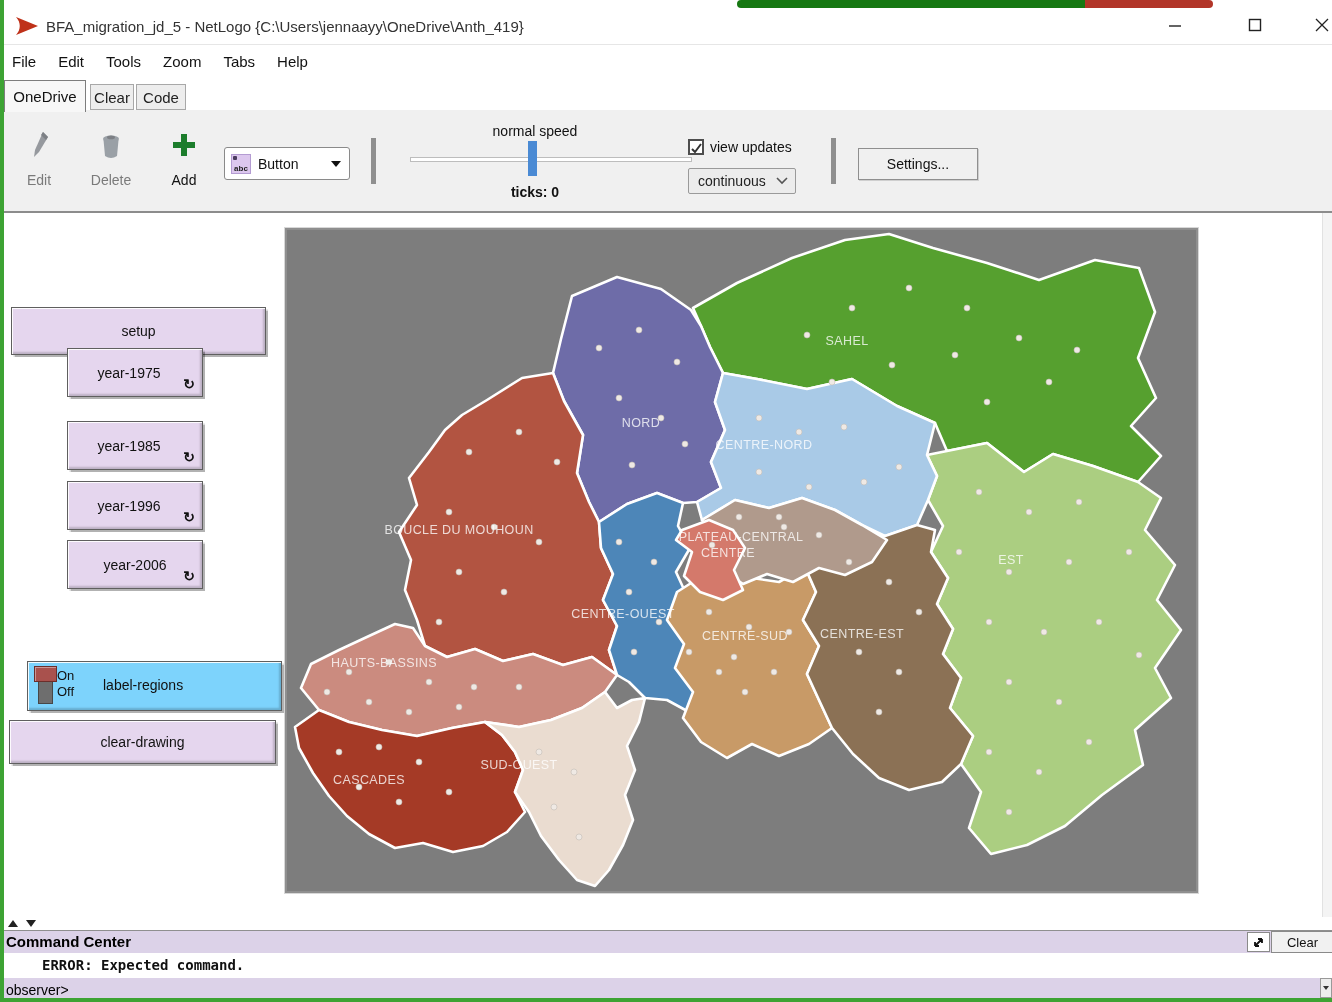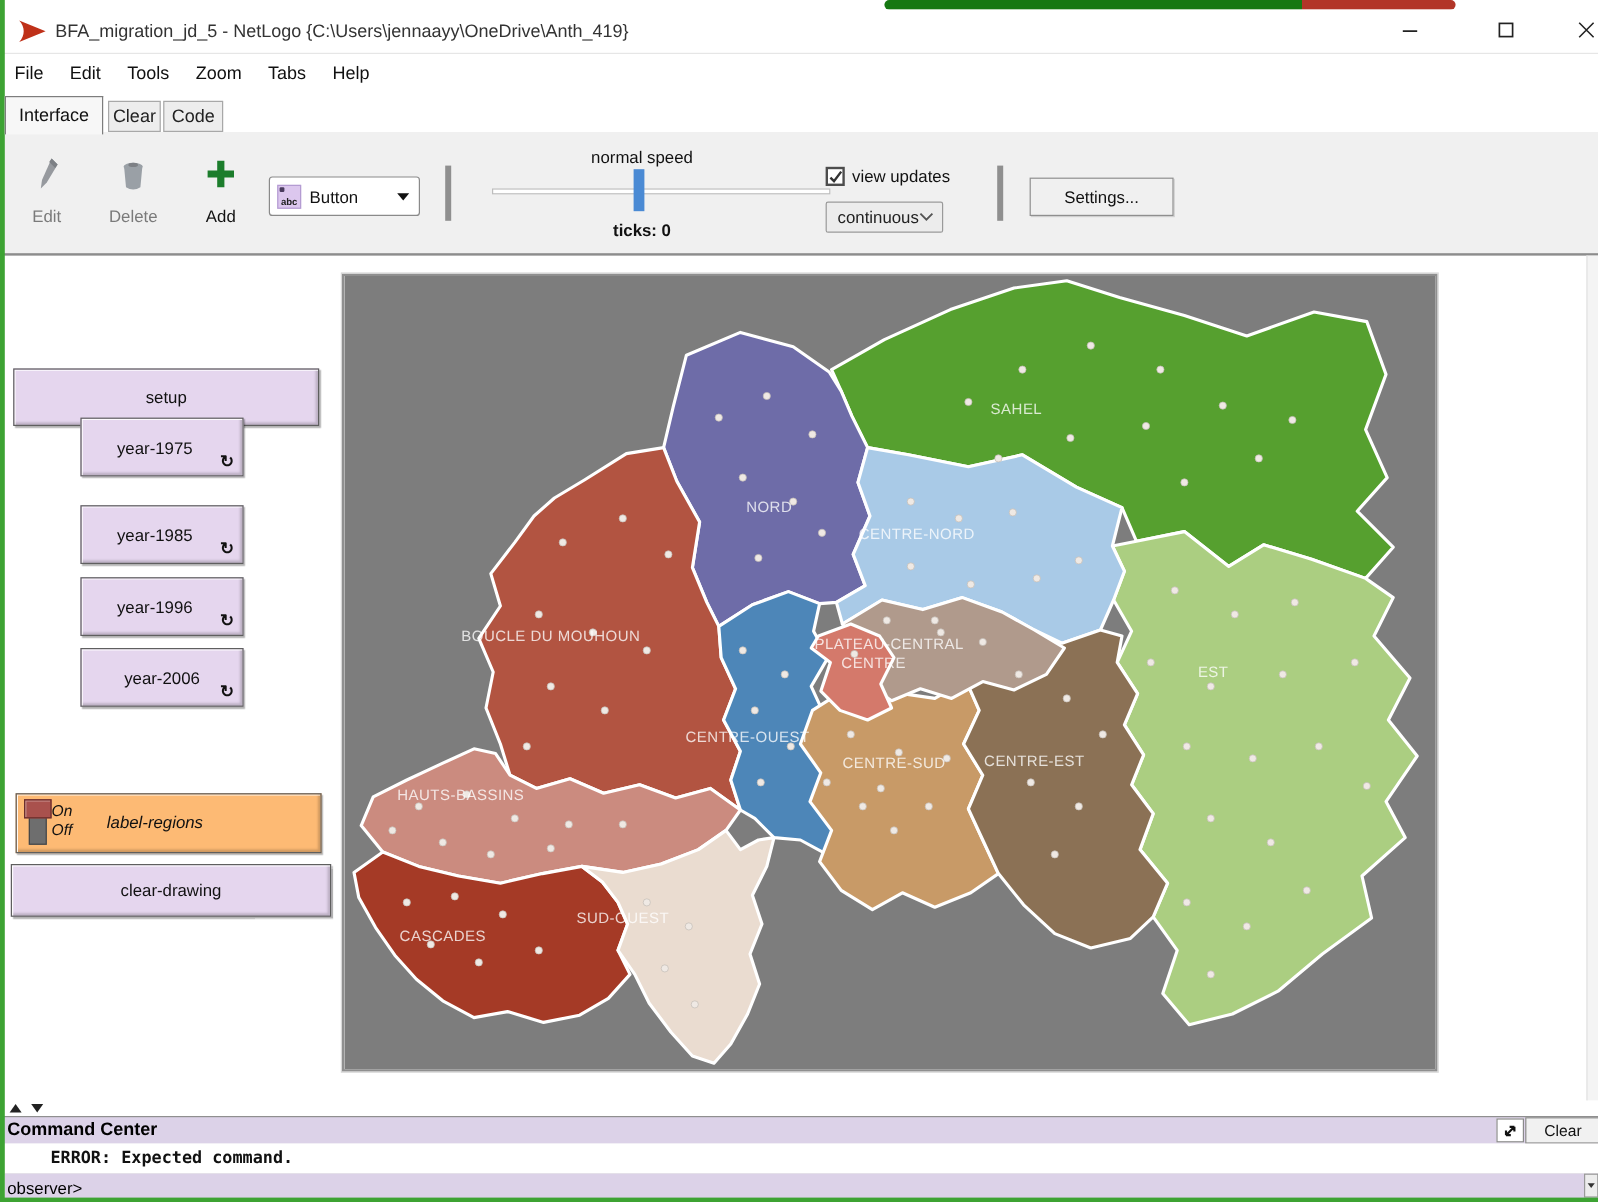--- a/index.html
+++ b/index.html
@@ -23,21 +23,21 @@
   .toolbar{left:0;top:110px;width:1332px;height:101px;background:#f0f0f0;border-bottom:2px solid #8c8c8c;}
   .tool-label{position:absolute;font-size:14px;color:#7a7a7a;text-align:center;}
   .sep{position:absolute;width:5px;height:46px;background:#8f8f8f;}
   .widget-dd{position:absolute;left:224px;top:37px;width:124px;height:31px;background:#fff;border:1px solid #8a8a8a;border-radius:3px;display:flex;align-items:center;box-shadow:inset 0 1px 0 #fff;}
   .abc-ico{width:18px;height:18px;background:#dcc7ee;border:1px solid #b49cd2;margin-left:6px;position:relative;font-size:8px;font-weight:bold;color:#222;display:flex;align-items:flex-end;justify-content:center;}
   .abc-ico::before{content:"";position:absolute;left:1px;top:1px;width:4px;height:4px;background:#4a3b5e;border-radius:1px;}
   .dd-caret{width:0;height:0;border-left:5px solid transparent;border-right:5px solid transparent;border-top:6px solid #111;margin-left:auto;margin-right:8px;}
   .slider-track{position:absolute;left:410px;top:47px;width:280px;height:3px;background:#fff;border:1px solid #bdbdbd;}
   .slider-handle{position:absolute;left:528px;top:31px;width:9px;height:35px;background:#4a8ad4;}
   .checkbox{position:absolute;left:688px;top:29px;width:16px;height:16px;background:#fff;border:2px solid #4d4d4d;box-sizing:border-box;}
-  .combo{position:absolute;left:688px;top:58px;width:98px;height:26px;background:#ececec;border:1px solid #9a9a9a;border-radius:2px;display:flex;align-items:center;font-size:14px;color:#222;padding-left:9px;box-sizing:border-box;}
+  .combo{position:absolute;left:688px;top:58px;width:108px;height:26px;background:#ececec;border:1px solid #9a9a9a;border-radius:2px;display:flex;align-items:center;font-size:14px;color:#222;padding-left:9px;box-sizing:border-box;}
   .settings-btn{position:absolute;left:858px;top:38px;width:118px;height:30px;background:#f0f0f0;border:1px solid #8f8f8f;display:flex;align-items:center;justify-content:center;font-size:14px;box-shadow:1px 1px 0 #cfcfcf;}
 
   
   .nl-btn{position:absolute;border:1px solid #5f5f5f;display:flex;align-items:center;justify-content:center;
           font-size:14px;color:#111;
           box-shadow:inset 1px 1px 0 rgba(255,255,255,.9), inset -2px -2px 2px rgba(0,0,0,.18), 1.5px 1.5px 1px rgba(0,0,0,.3);}
   .forever{position:absolute;right:7px;bottom:4px;font-size:14px;font-weight:bold;color:#111;}
   .switch-track{position:absolute;left:10px;top:7px;width:13px;height:33px;background:#6e6e6e;border:1px solid #474747;}
   .switch-knob{position:absolute;left:6px;top:4px;width:21px;height:14px;background:#a9514d;border:1px solid #6b2e2b;box-shadow:inset 1px 1px 0 rgba(255,255,255,.4);}
   .onoff{position:absolute;left:29px;font-size:13px;color:#111;}
@@ -93,21 +93,21 @@
   <div class="abs menubar">
     <span class="menu-item">File</span>
     <span class="menu-item">Edit</span>
     <span class="menu-item">Tools</span>
     <span class="menu-item">Zoom</span>
     <span class="menu-item">Tabs</span>
     <span class="menu-item">Help</span>
   </div>
 
   <div class="abs tabbar">
-    <div class="tab tab-active">Interface</div>
+    <div class="tab tab-active">OneDrive</div>
     <div class="tab tab-idle" style="left:86px;width:44px;">Clear</div>
     <div class="tab tab-idle" style="left:132px;width:50px;">Code</div>
   </div>
 
   <div class="abs toolbar">
     <span class="abs" style="left:30px;top:20px;">
       <svg width="22" height="30">
           <path d="M13,2 L18,7 L9,22 L4,27 L5,20 Z" fill="#96999e"></path>
           <path d="M13,2 L18,7 L16,10 L11,5 Z" fill="#7d8085"></path>
         </svg>
@@ -174,21 +174,21 @@
   </div>
   <div class="nl-btn" style="left: 67px; top: 481px; width: 134px; height: 47px; background-color: rgb(229, 214, 238);">
     <span style="margin-right:12px;">year-1996</span>
     <span class="forever">↻</span>
   </div>
   <div class="nl-btn" style="left: 67px; top: 540px; width: 134px; height: 47px; background-color: rgb(229, 214, 238);">
     <span style="margin-right:0;">year-2006</span>
     <span class="forever">↻</span>
   </div>
 
-  <div class="nl-btn" style="left: 13px; top: 661px; width: 253px; height: 48px; justify-content: flex-start; background-color: #fdba74; font-style: italic;">
+  <div class="nl-btn" style="left: 27px; top: 661px; width: 253px; height: 48px; justify-content: flex-start; background-color: #7dd3fc;">
     <span class="switch-track"></span>
     <span class="switch-knob"></span>
     <span class="onoff" style="top:6px;">On</span>
     <span class="onoff" style="top:22px;">Off</span>
     <span style="position:absolute;left:75px;top:15px;font-size:14px;">label-regions</span>
   </div>
 
   <div class="nl-btn" style="left: 9px; top: 720px; width: 265px; height: 42px; background-color: rgb(229, 214, 238);">
     <span>clear-drawing</span>
   </div>

